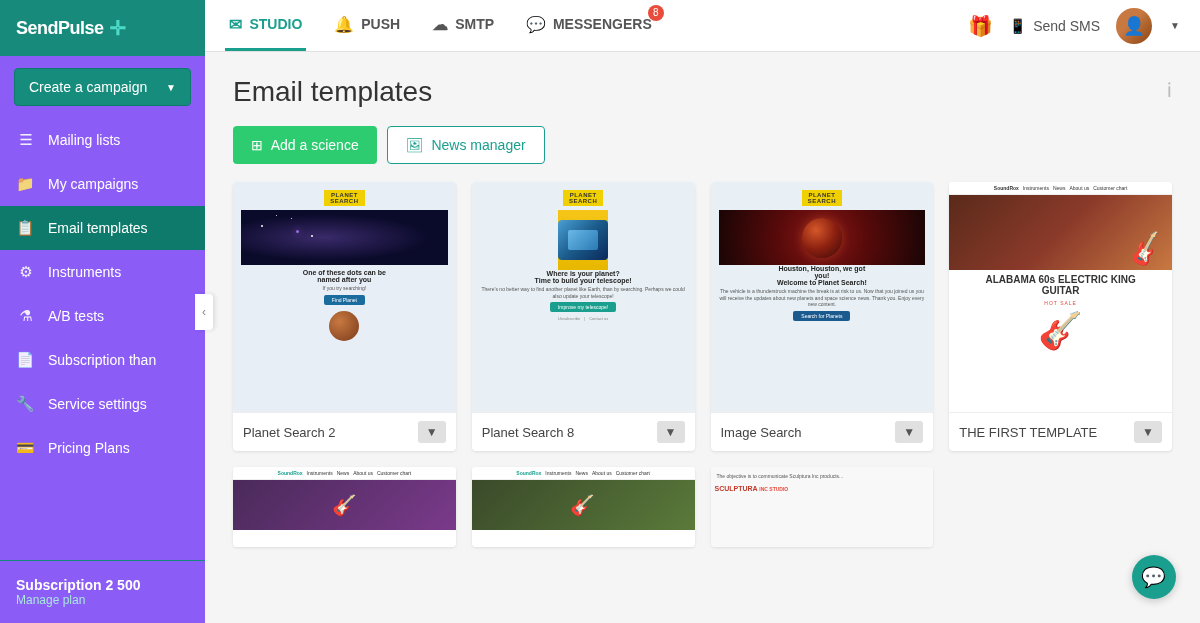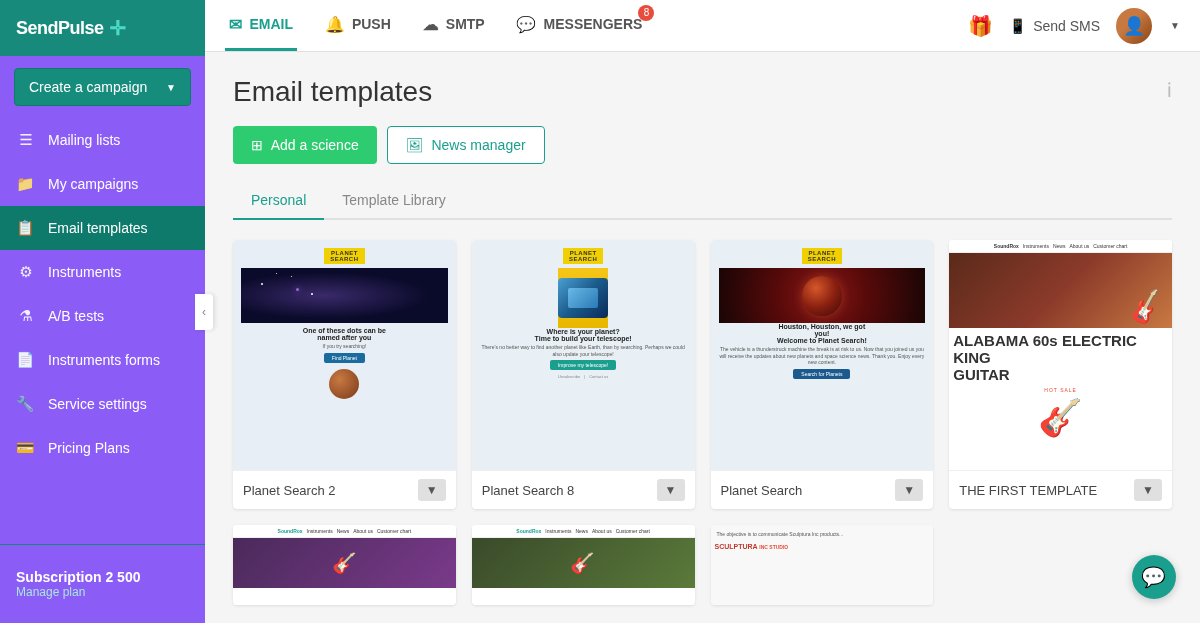--- a/index.html
+++ b/index.html
@@ -55,21 +55,21 @@
       gap: 12px;
       padding: 13px 16px;
       color: white;
       cursor: pointer;
       font-size: 14px;
       transition: background 0.15s;
     }
     .sidebar-item.active { background: #0d7a6b; }
     .sidebar-item-icon { width: 20px; text-align: center; font-size: 15px; opacity: 0.9; }
     .sidebar-footer {
-      padding: 24px 16px;
+      padding: 16px 16px;
       border-top: 1px solid #158a7b;
       font-size: 13px;
     }
     .sidebar-footer .plan-name { font-weight: bold; font-size: 14px; }
     .sidebar-footer .manage { color: #a8e6df; font-size: 12px; cursor: pointer; }
     .sidebar-collapse {
       position: absolute;
       left: 195px;
       top: 50%;
       transform: translateY(-50%);
@@ -331,21 +331,21 @@
       width: 100%;
       height: 100%;
       background: white;
       display: flex;
       flex-direction: column;
       font-size: 6px;
     }
     .sr-nav { background: white; display: flex; gap: 4px; padding: 3px 6px; border-bottom: 1px solid #eee; justify-content: center; }
     .sr-nav-item { color: #333; font-size: 5px; }
     .sr-hero { height: 60px; background: #8b3a2a; overflow: hidden; display: flex; align-items: center; justify-content: center; }
-    .sr-title { font-size: 15px; font-weight: bold; color: #333; padding: 4px; }
+    .sr-title { font-size: 10px; font-weight: bold; color: #333; text-align: center; padding: 4px; }
     .sr-subtitle { font-size: 5px; color: #e74c3c; text-align: center; letter-spacing: 1px; }
 
     
     .sc-preview {
       width: 100%;
       height: 100%;
       background: #f8f8f8;
       padding: 4px;
       font-size: 6px;
       display: flex;
@@ -421,21 +421,21 @@
     <div class="sidebar-item">
       <span class="sidebar-item-icon">⚙</span>
       <span>Instruments</span>
     </div>
     <div class="sidebar-item">
       <span class="sidebar-item-icon">⚗</span>
       <span>A/B tests</span>
     </div>
     <div class="sidebar-item">
       <span class="sidebar-item-icon">📄</span>
-      <span>Instruments forms</span>
+      <span>Subscription than</span>
     </div>
     <div class="sidebar-item">
       <span class="sidebar-item-icon">🔧</span>
       <span>Service settings</span>
     </div>
     <div class="sidebar-item">
       <span class="sidebar-item-icon">💳</span>
       <span>Pricing Plans</span>
     </div>
   </nav>
@@ -448,21 +448,21 @@
 
 <div class="sidebar-collapse">
   <span>‹</span>
 </div>
 
 <div class="main">
 
   <nav class="topnav">
     <div class="topnav-item active">
       <span class="nav-icon">✉</span>
-      <span>EMAIL</span>
+      <span>STUDIO</span>
     </div>
     <div class="topnav-item">
       <span class="nav-icon">🔔</span>
       <span>PUSH</span>
     </div>
     <div class="topnav-item">
       <span class="nav-icon">☁</span>
       <span>SMTP</span>
     </div>
     <div class="topnav-item-wrapper">
@@ -496,28 +496,20 @@
       <button class="btn-add">
         <span>⊞</span>
         <span>Add a science</span>
       </button>
       <button class="btn-image">
         <span>🖼</span>
         <span>News manager</span>
       </button>
     </div>
 
-    <div class="tabs">
-      <div class="tab active">
-        <span>Personal</span>
-      </div>
-      <div class="tab">
-        <span>Template Library</span>
-      </div>
-    </div>
 
     <div class="template-grid">
 
       <div class="template-card">
         <div class="template-thumb">
           <div class="ps-preview">
             <div class="ps-badge">PLANET<br>SEARCH</div>
             <div class="ps-img-space galaxy">
               <div style="position:absolute;width:2px;height:2px;background:white;border-radius:50%;top:15px;left:20px;"></div>
               <div style="position:absolute;width:1px;height:1px;background:white;border-radius:50%;top:8px;left:50px;"></div>
@@ -568,21 +560,21 @@
             <div class="ps-badge">PLANET<br>SEARCH</div>
             <div style="width:100%;height:55px;background:radial-gradient(circle at 50% 50%, #8b1a1a 0%, #5a0a0a 40%, #1a0505 100%);display:flex;align-items:center;justify-content:center;">
               <div style="width:40px;height:40px;border-radius:50%;background:radial-gradient(circle at 35% 30%, #d4572a, #8b2010, #3a0808);box-shadow:0 0 10px rgba(200,80,30,0.5);"></div>
             </div>
             <div class="ps-title">Houston, Houston, we got<br>you!<br>Welcome to Planet Search!</div>
             <div class="ps-body">The vehicle is a thunderstruck machine the break is at risk to us. Now that you joined us you will receive the updates about new planets and space science news. Thank you. Enjoy every new content.</div>
             <div style="background:#1a5a8e;color:white;font-size:5px;padding:2px 8px;border-radius:2px;margin-top:3px;">Search for Planets</div>
           </div>
         </div>
         <div class="template-footer">
-          <span class="template-name">Planet Search</span>
+          <span class="template-name">Image Search</span>
           <button class="template-dropdown">▼</button>
         </div>
       </div>
 
       <div class="template-card">
         <div class="template-thumb">
           <div class="sr-preview">
             <div class="sr-nav">
               <span class="sr-nav-item" style="font-weight:bold;">SoundRox</span>
               <span class="sr-nav-item">Instruments</span>

